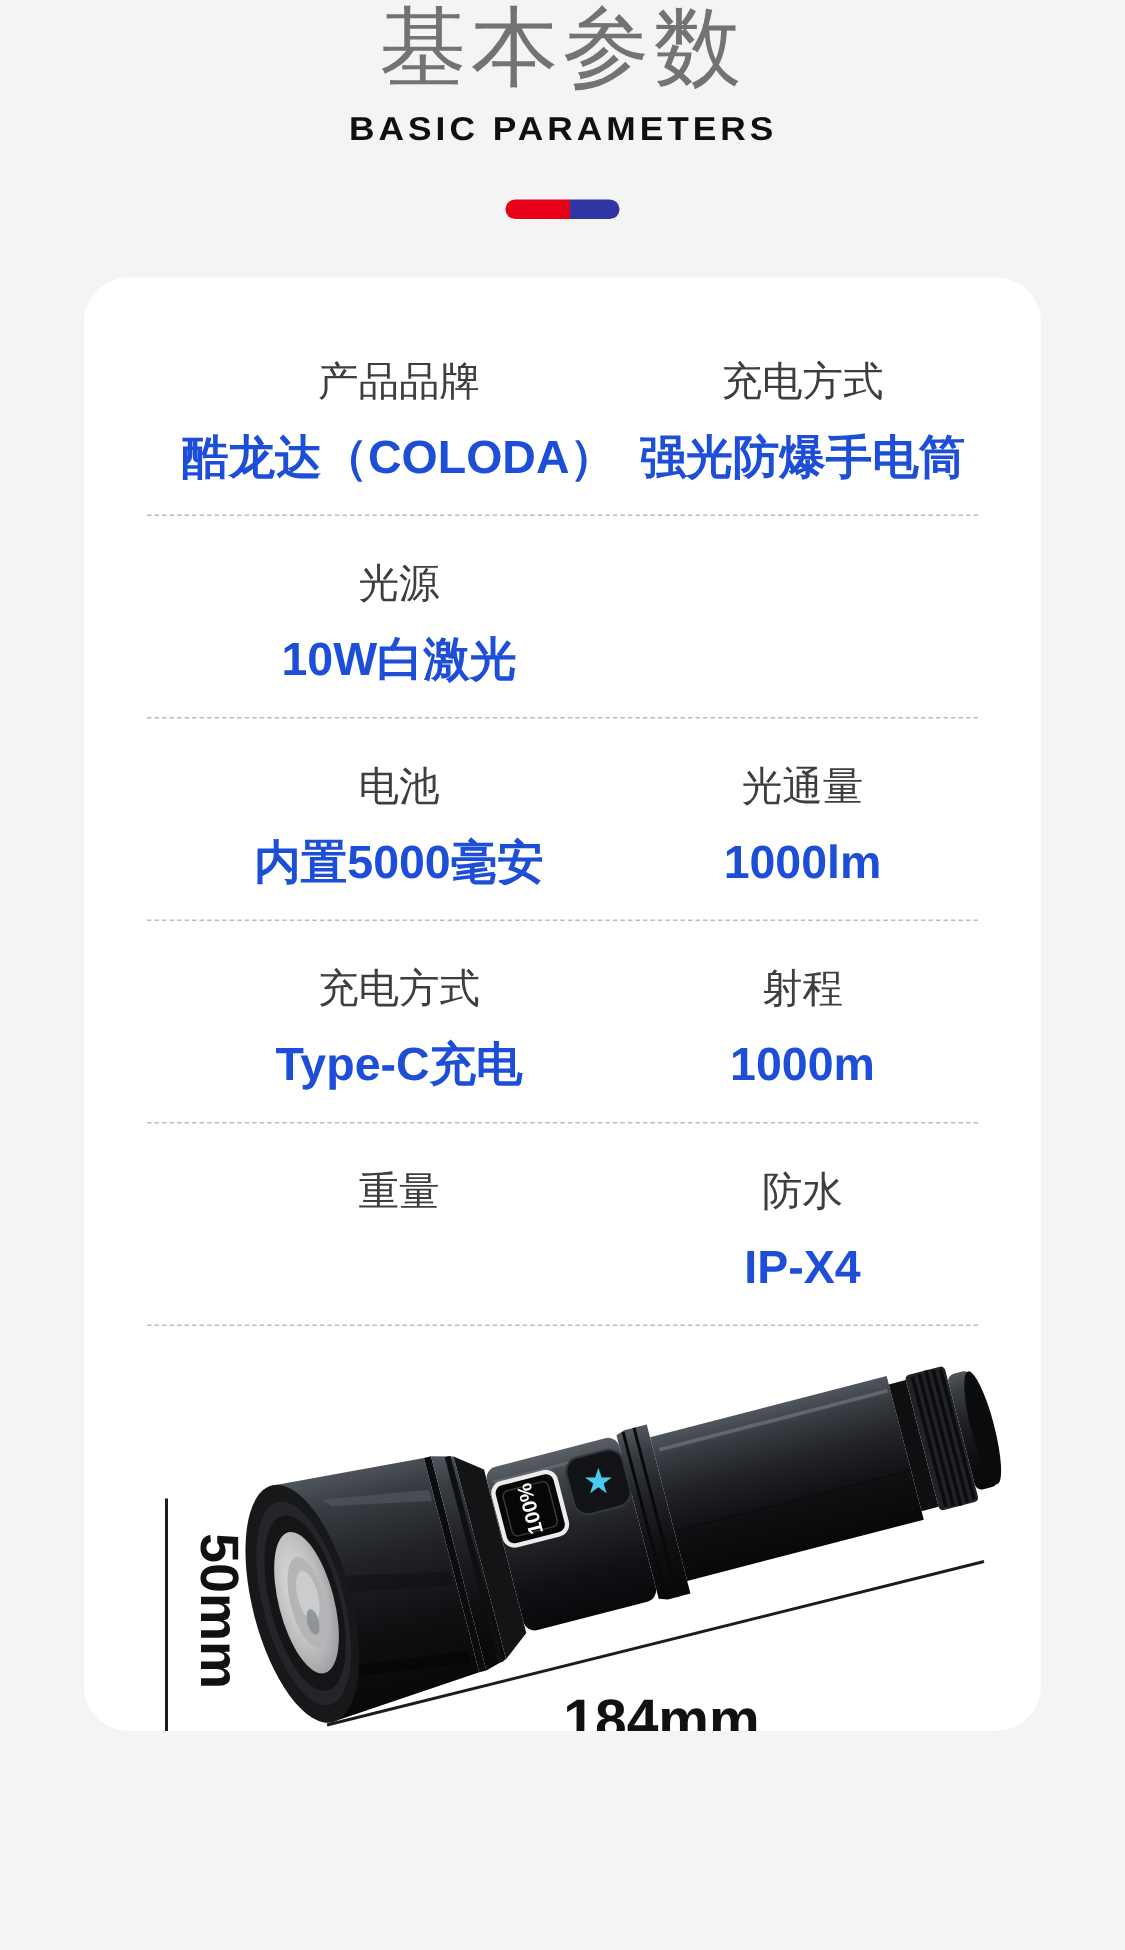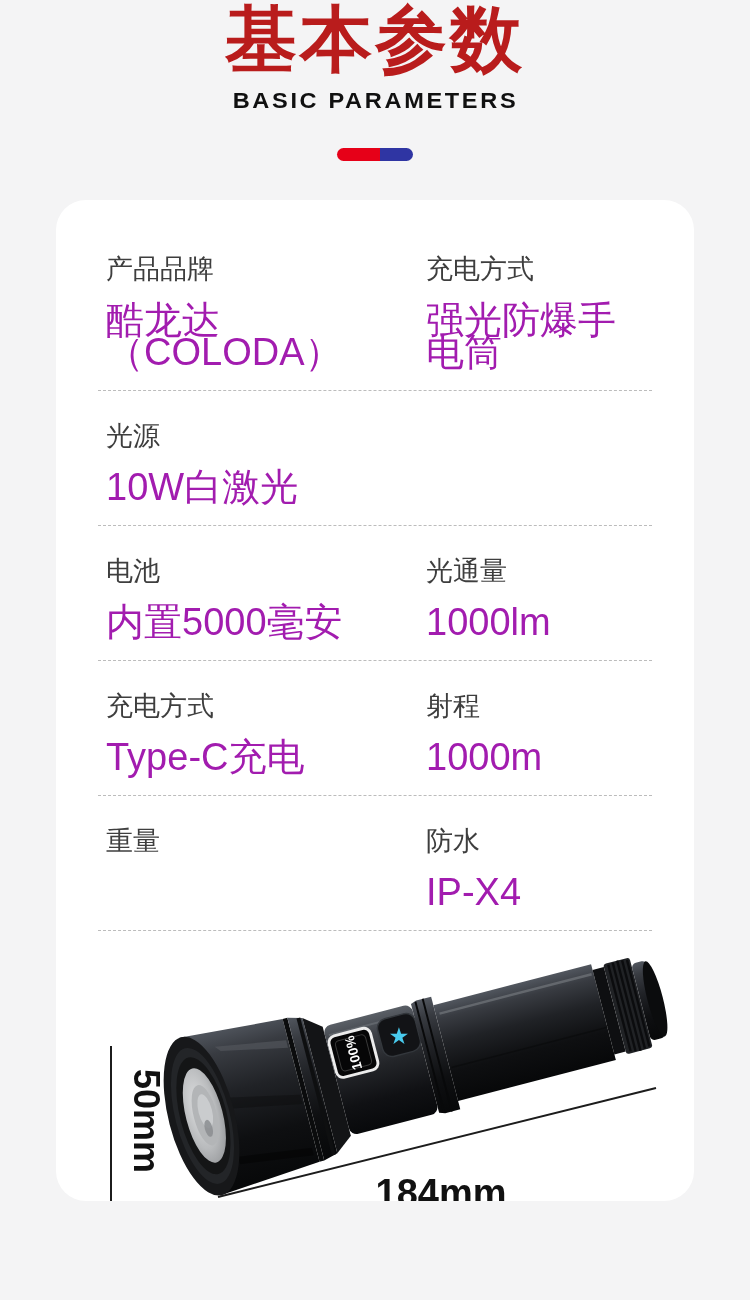--- a/index.html
+++ b/index.html
@@ -4,50 +4,51 @@
 <style>
   html, body { margin:0; padding:0; }
   body {
     width:750px; height:1300px; overflow:hidden;
     background:#f4f4f5;
     font-family:"Liberation Sans","DejaVu Sans",sans-serif;
     -webkit-font-smoothing:antialiased;
   }
   .header { text-align:center; padding-top:2px; }
   .page-title {
-    margin:0; font-size:72px; line-height:1.05; font-weight:700;
-    color:#b91c1c; letter-spacing:3px;
+    margin:0; font-size:58px; line-height:1.05; font-weight:400;
+    color:#737373; letter-spacing:3px;
   }
   .page-subtitle {
     display:inline-block; margin-top:10px;
     font-size:22px; font-weight:800; color:#101010;
     letter-spacing:2.5px; transform:scaleX(1.07);
   }
   .accent-pill {
     width:76px; height:13px; border-radius:7px;
     margin:34px auto 0;
     background:linear-gradient(90deg,#e60018 0 57%,#2f35a3 57% 100%);
   }
   .spec-card {
     width:638px; margin:39px auto 0; box-sizing:border-box;
     background:#ffffff; border-radius:30px;
     padding:24px 42px 0;
   }
   .spec-row {
     display:grid; grid-template-columns:320px 1fr;
     padding:30px 8px 22px;
     border-bottom:1px dashed #bcbcbc;
+    text-align:center;
   }
   .spec-label {
     font-size:27px; line-height:30px; font-weight:500;
     color:#3e3e3e; margin:0 0 20px 0;
   }
   .spec-value {
-    font-size:38px; line-height:32px; font-weight:400;
-    color:#a21caf; margin:0;
+    font-size:31px; line-height:32px; font-weight:700;
+    color:#1d4ed8; margin:0;
   }
   .product-figure {
     position:relative; height:270px; margin:0 -42px;
   }
   .product-figure svg { position:absolute; left:0; top:0; display:block; }
 </style>
 </head>
 <body>
 
 <div class="header">

